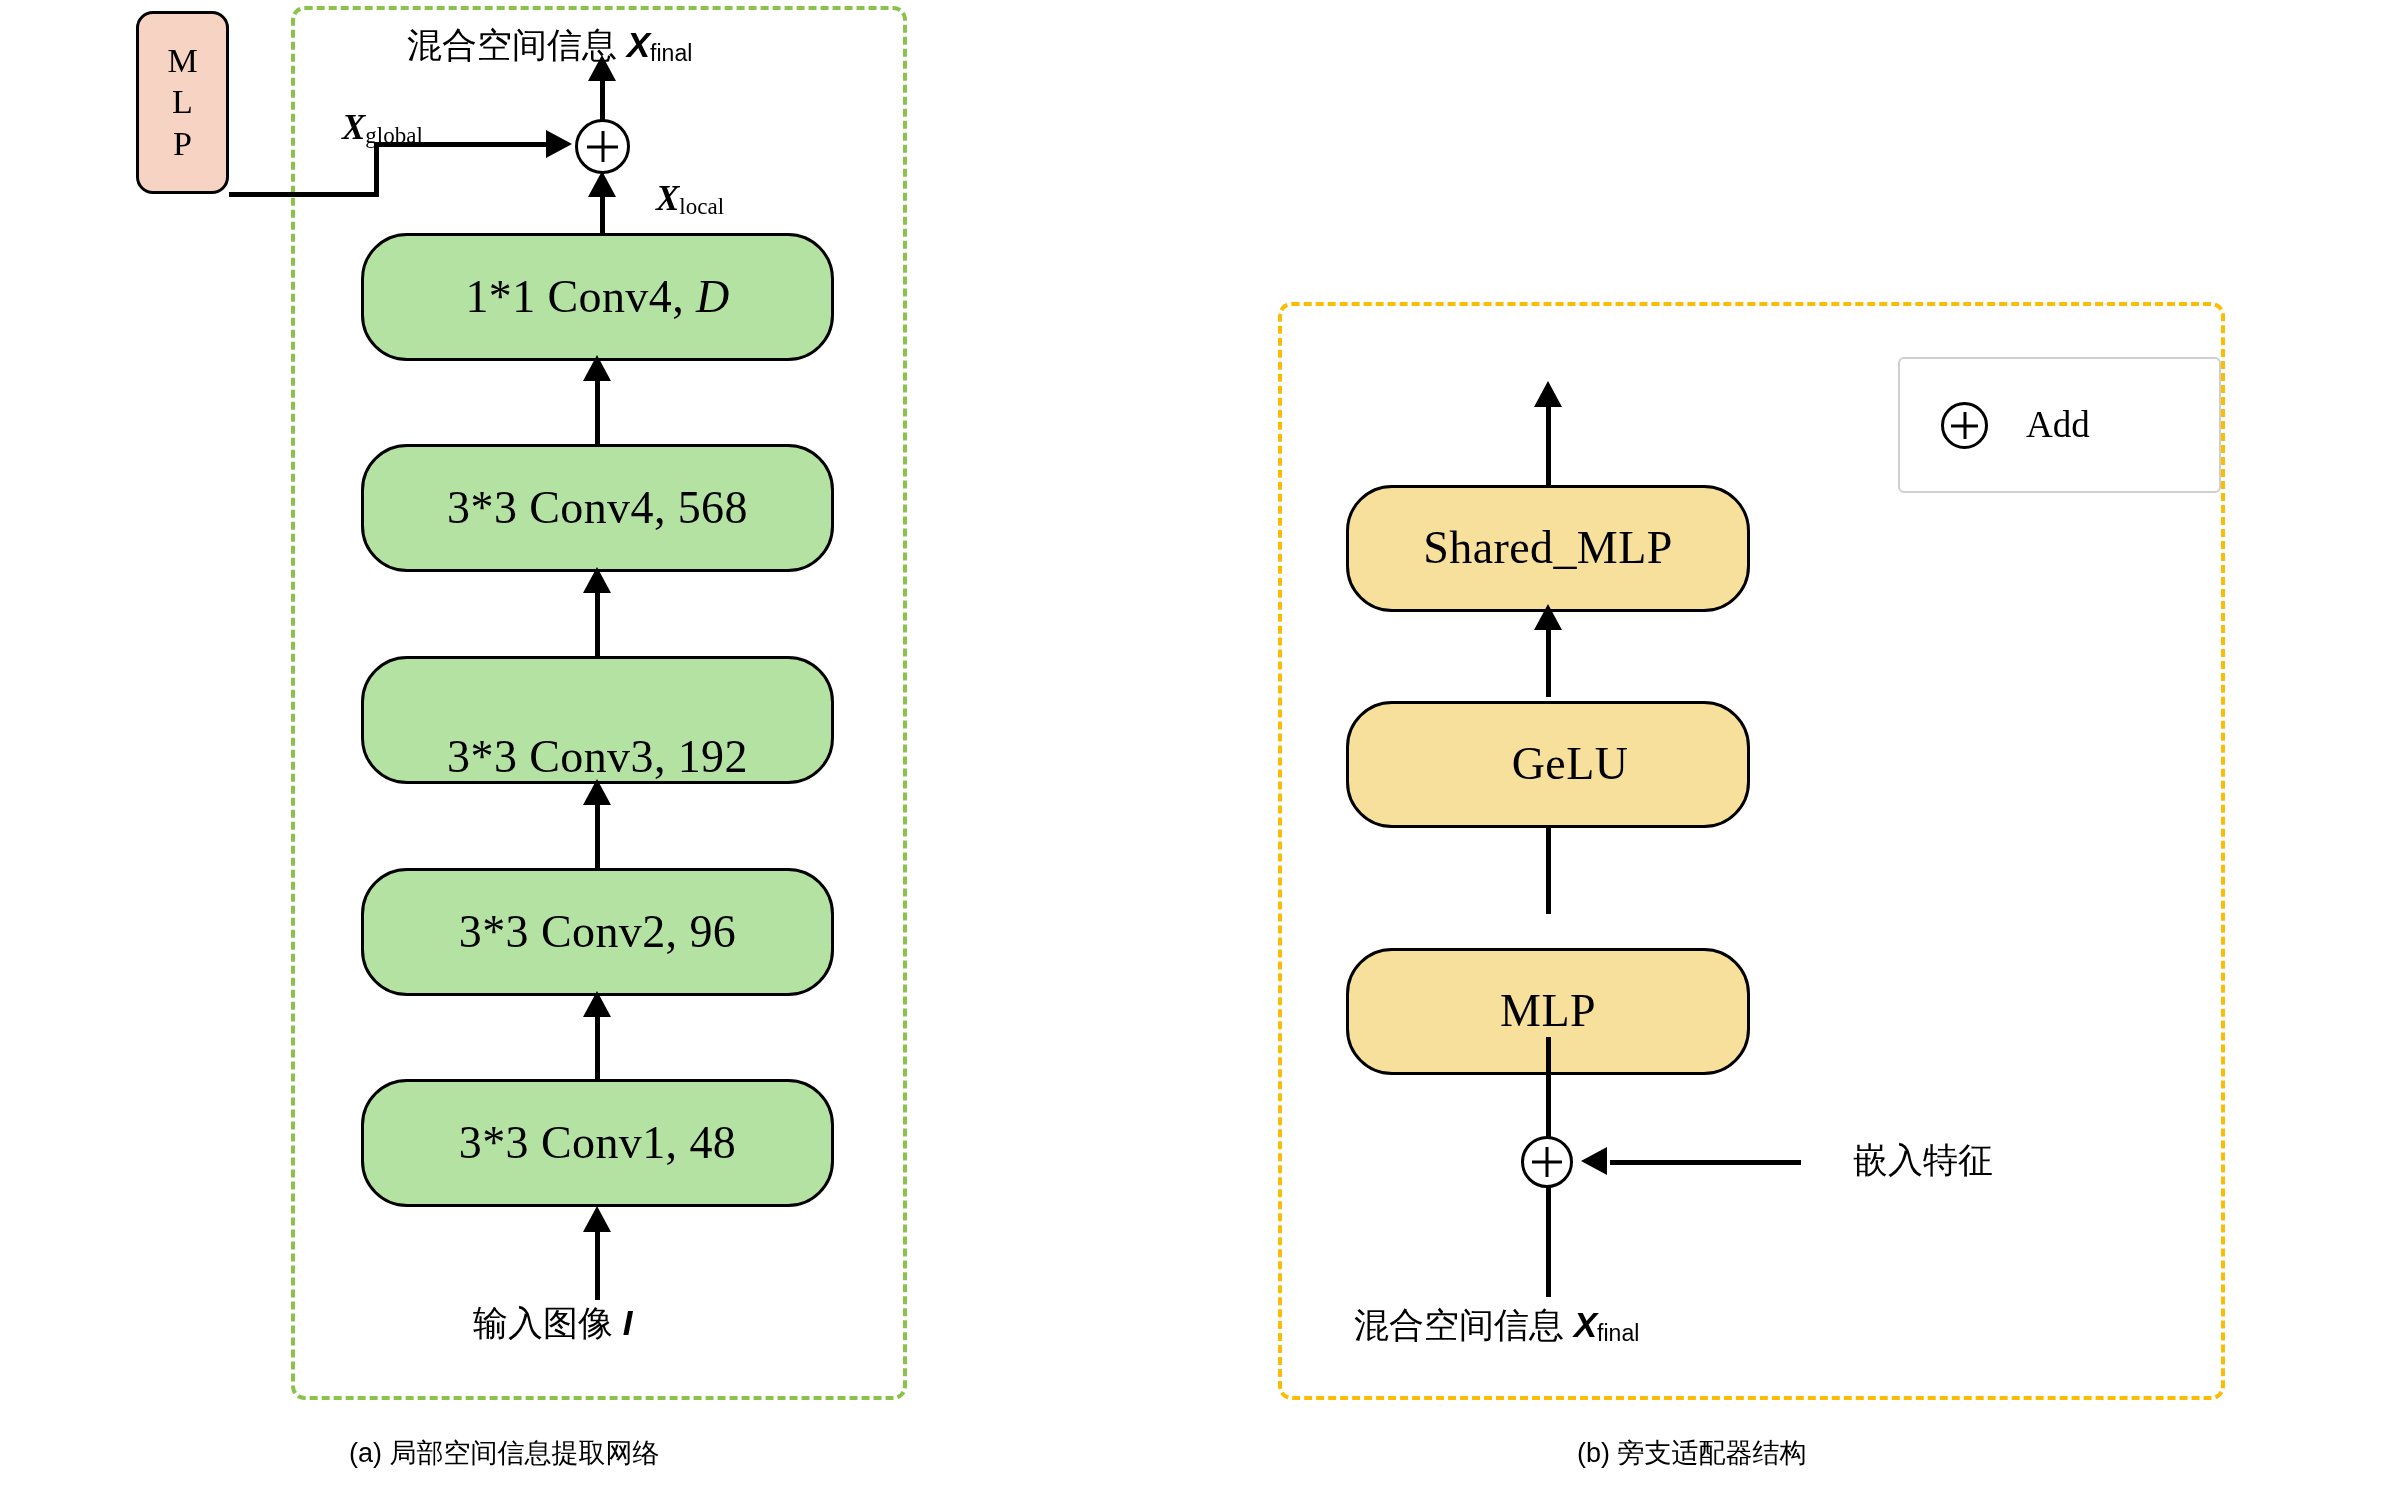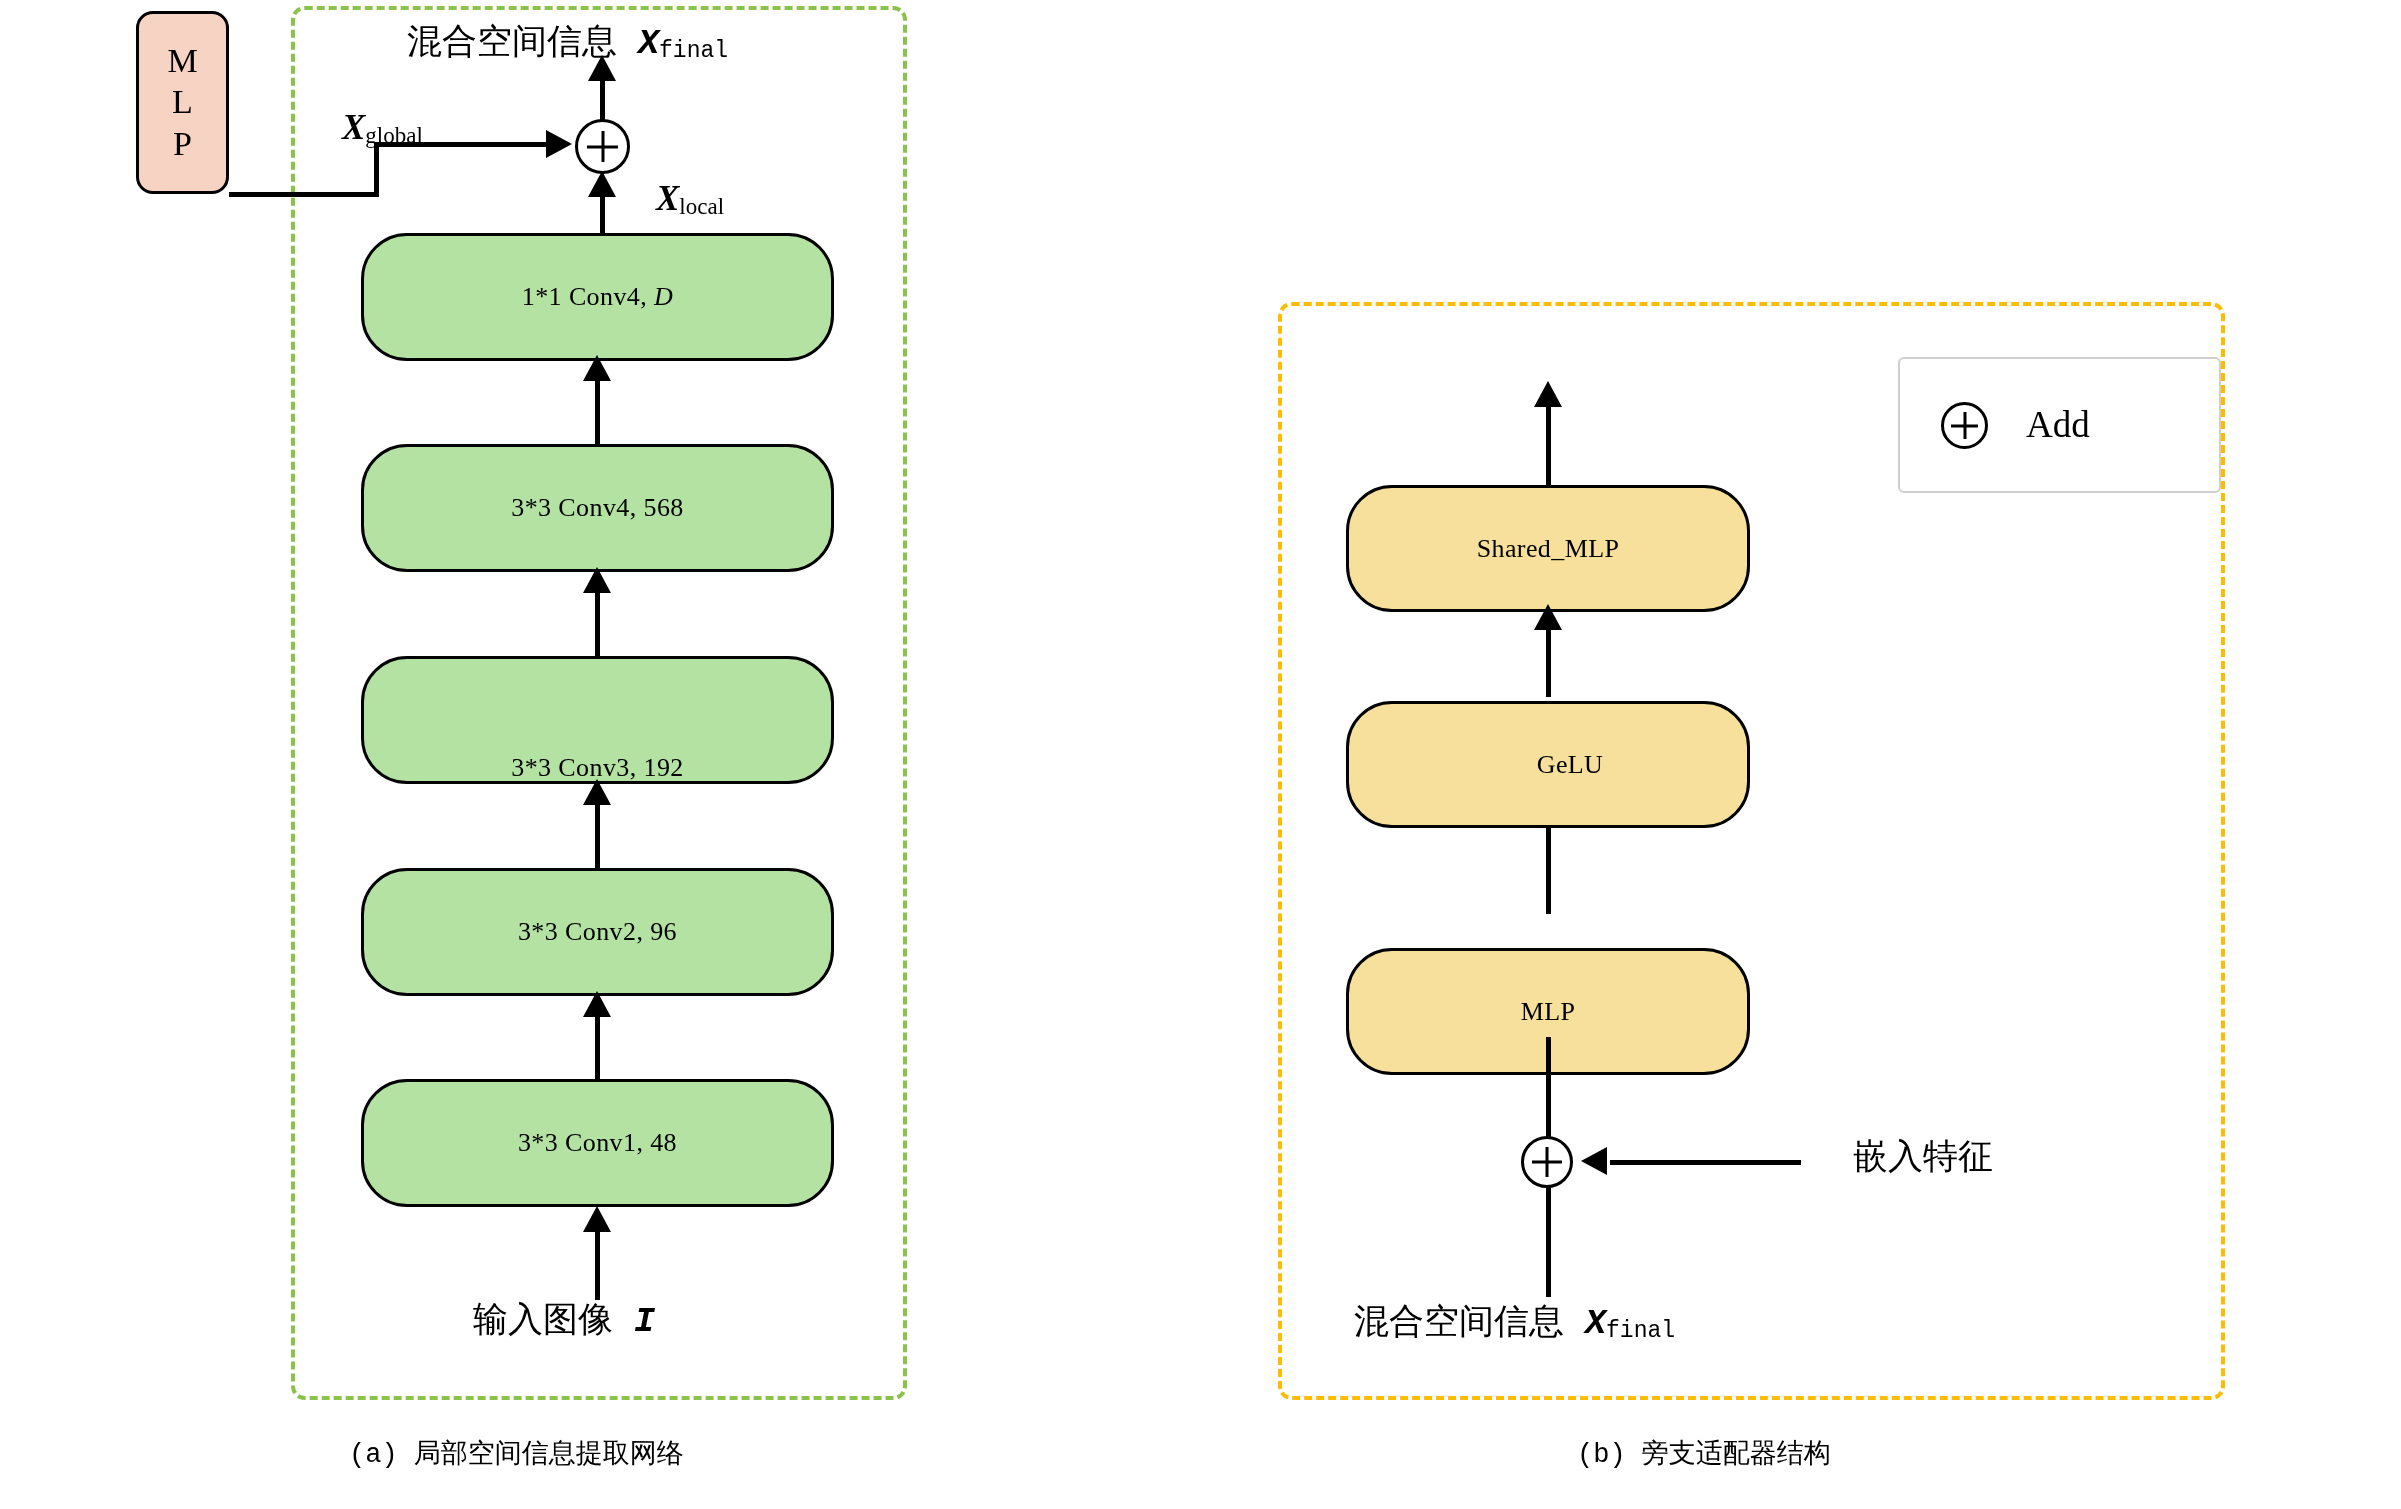--- a/index.html
+++ b/index.html
@@ -46,21 +46,21 @@
     align-items: center;
     justify-content: center;
     text-align: center;
     line-height: 1.05;
   }
   .node-green { background: #b4e2a2; }
   .node-yellow { background: #f7e09c; }
   .node-pink { background: #f7d3c3; border-radius: 20px; }
 
   .node-label {
-    font-size: 26px;
+    font-size: 46px;
     letter-spacing: 0.4px;
     white-space: nowrap;
   }
   .node-label .ital { font-style: italic; }
 
   
   #mlp-vertical {
     left: 136px; top: 10.7px;
     width: 93px; height: 183px;
     border-radius: 17px;
@@ -146,21 +146,21 @@
     transform: translateY(-50%);
   }
 
   
   .text-label {
     position: absolute;
     white-space: nowrap;
     font-size: 35px;
     line-height: 1;
   }
-  .text-cjk { font-family: Liberation Mono, monospace; }
+  .text-cjk { font-family: Liberation Sans, sans-serif; }
   .math-var {
     font-weight: bold;
     font-style: italic;
     font-size: 35px;
   }
   .math-sub {
     font-size: 23px;
     vertical-align: -0.18em;
     font-style: normal;
     font-weight: normal;

